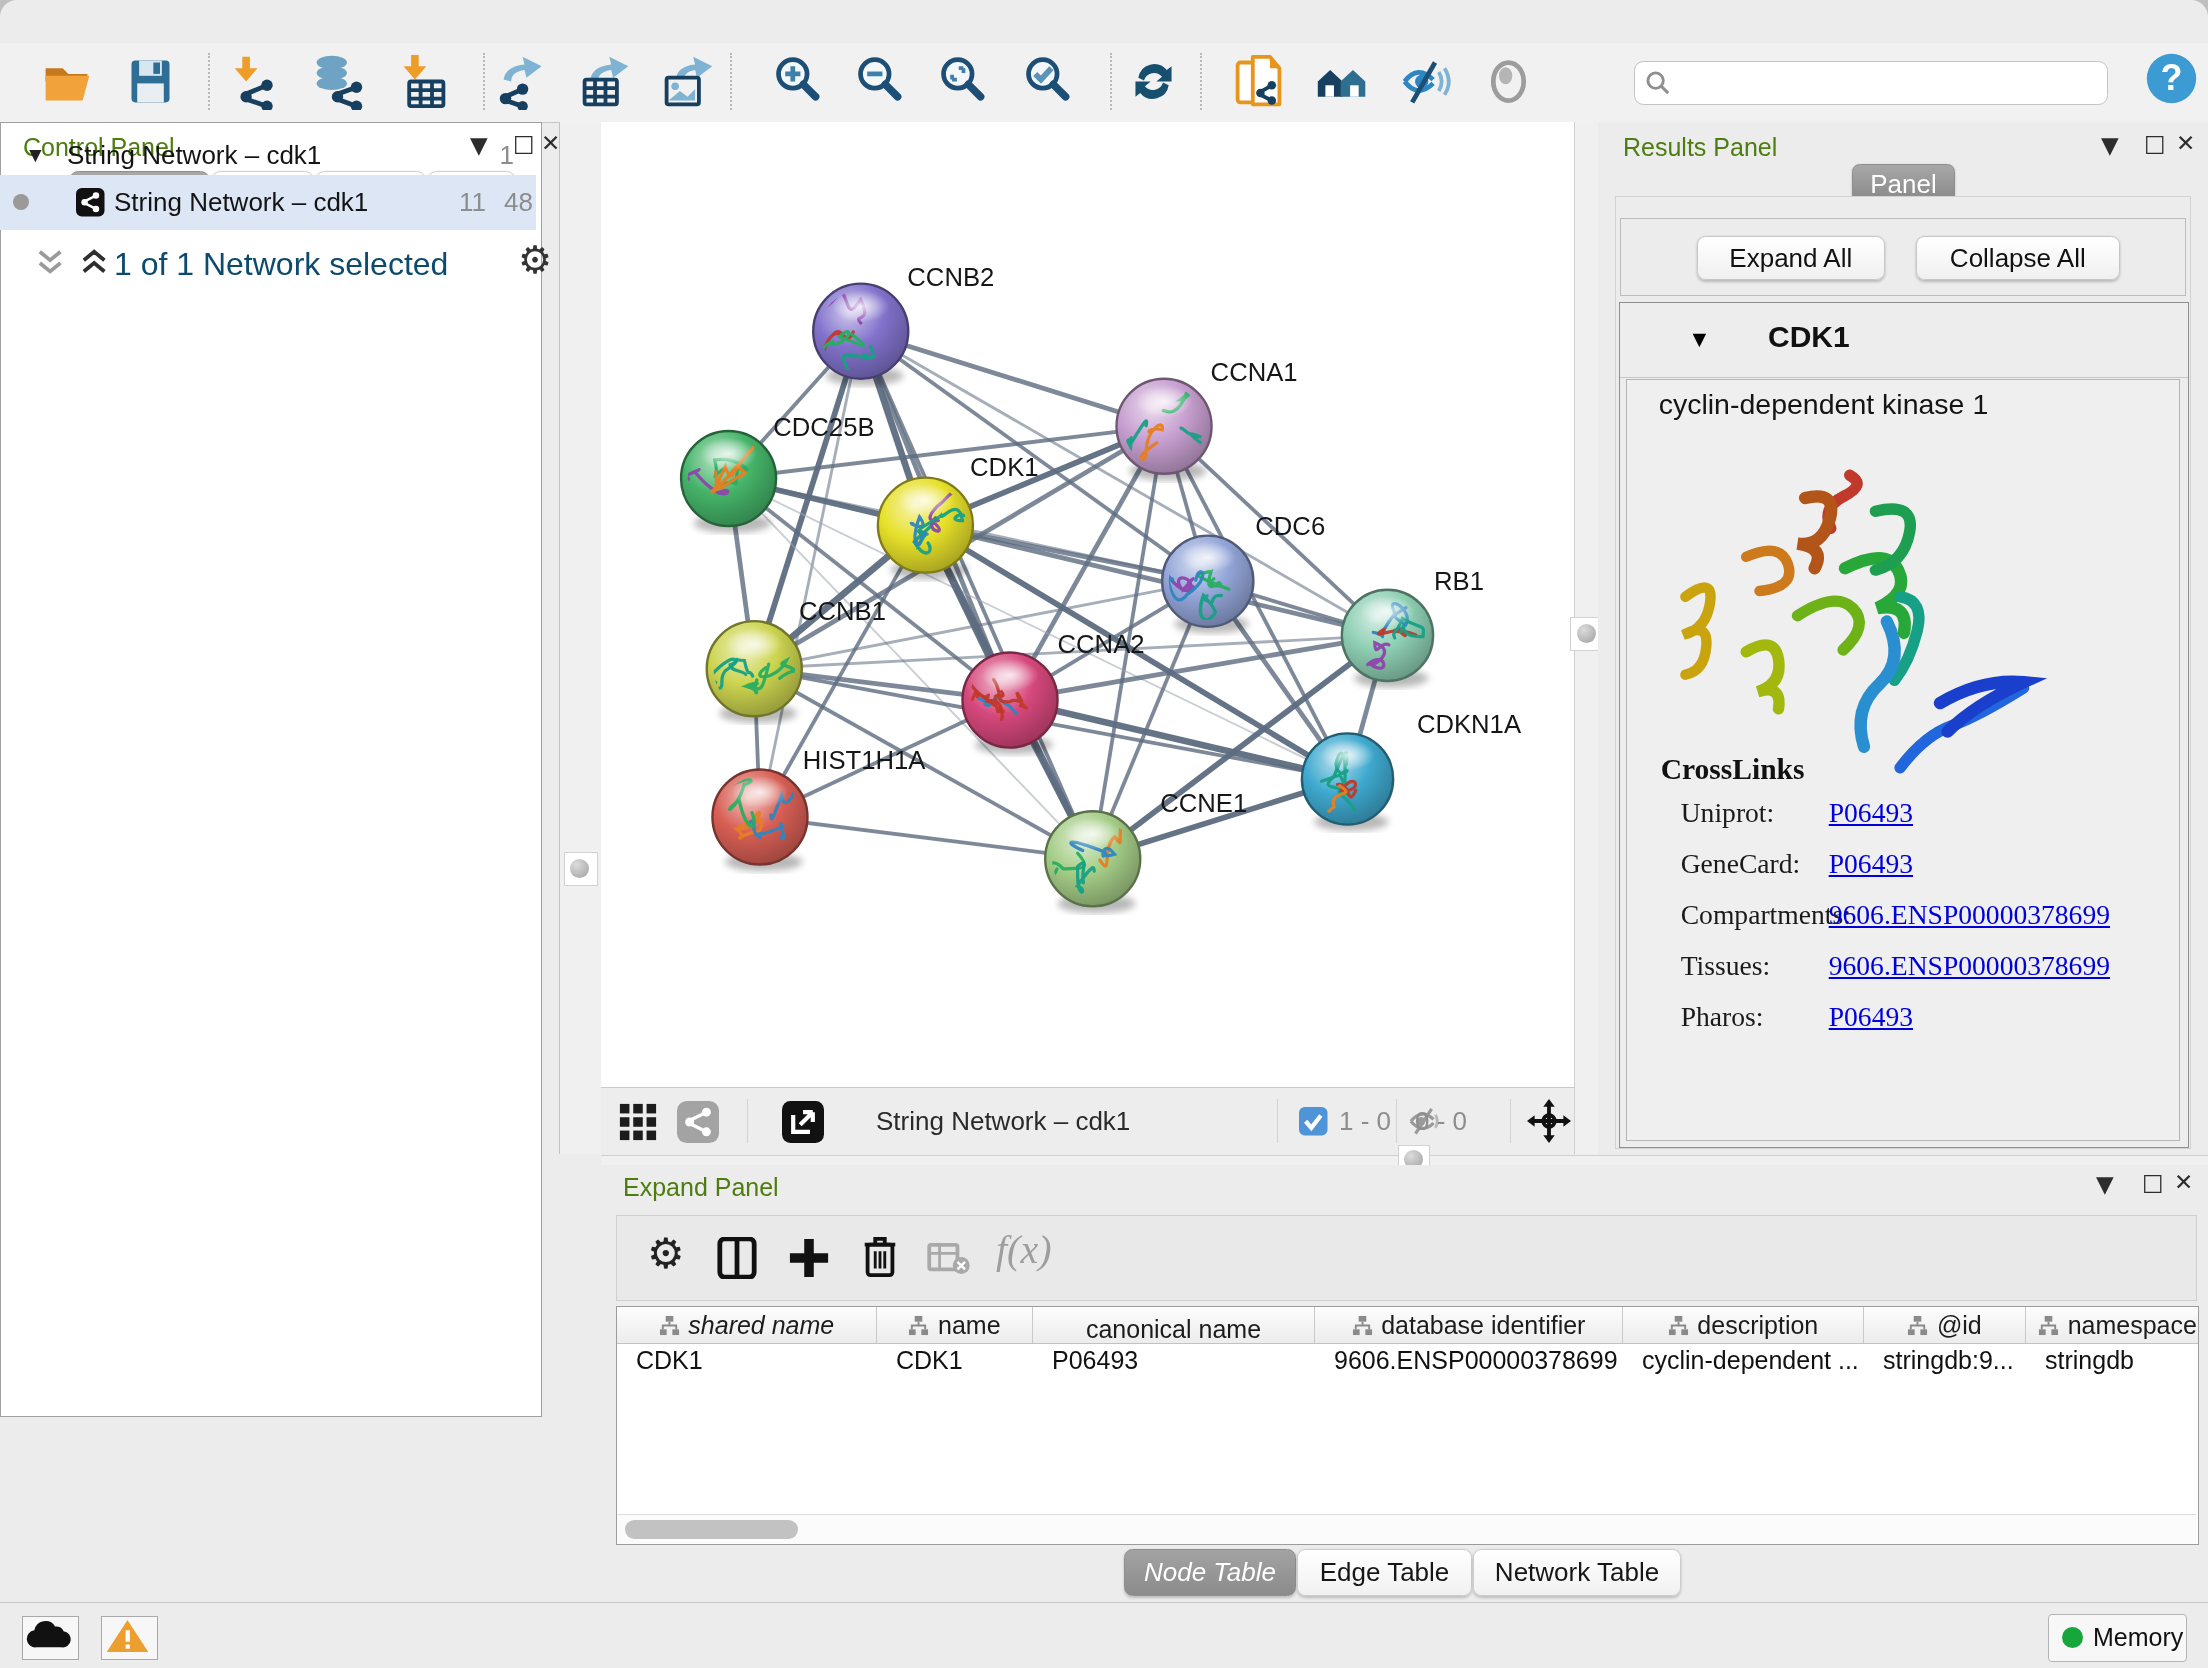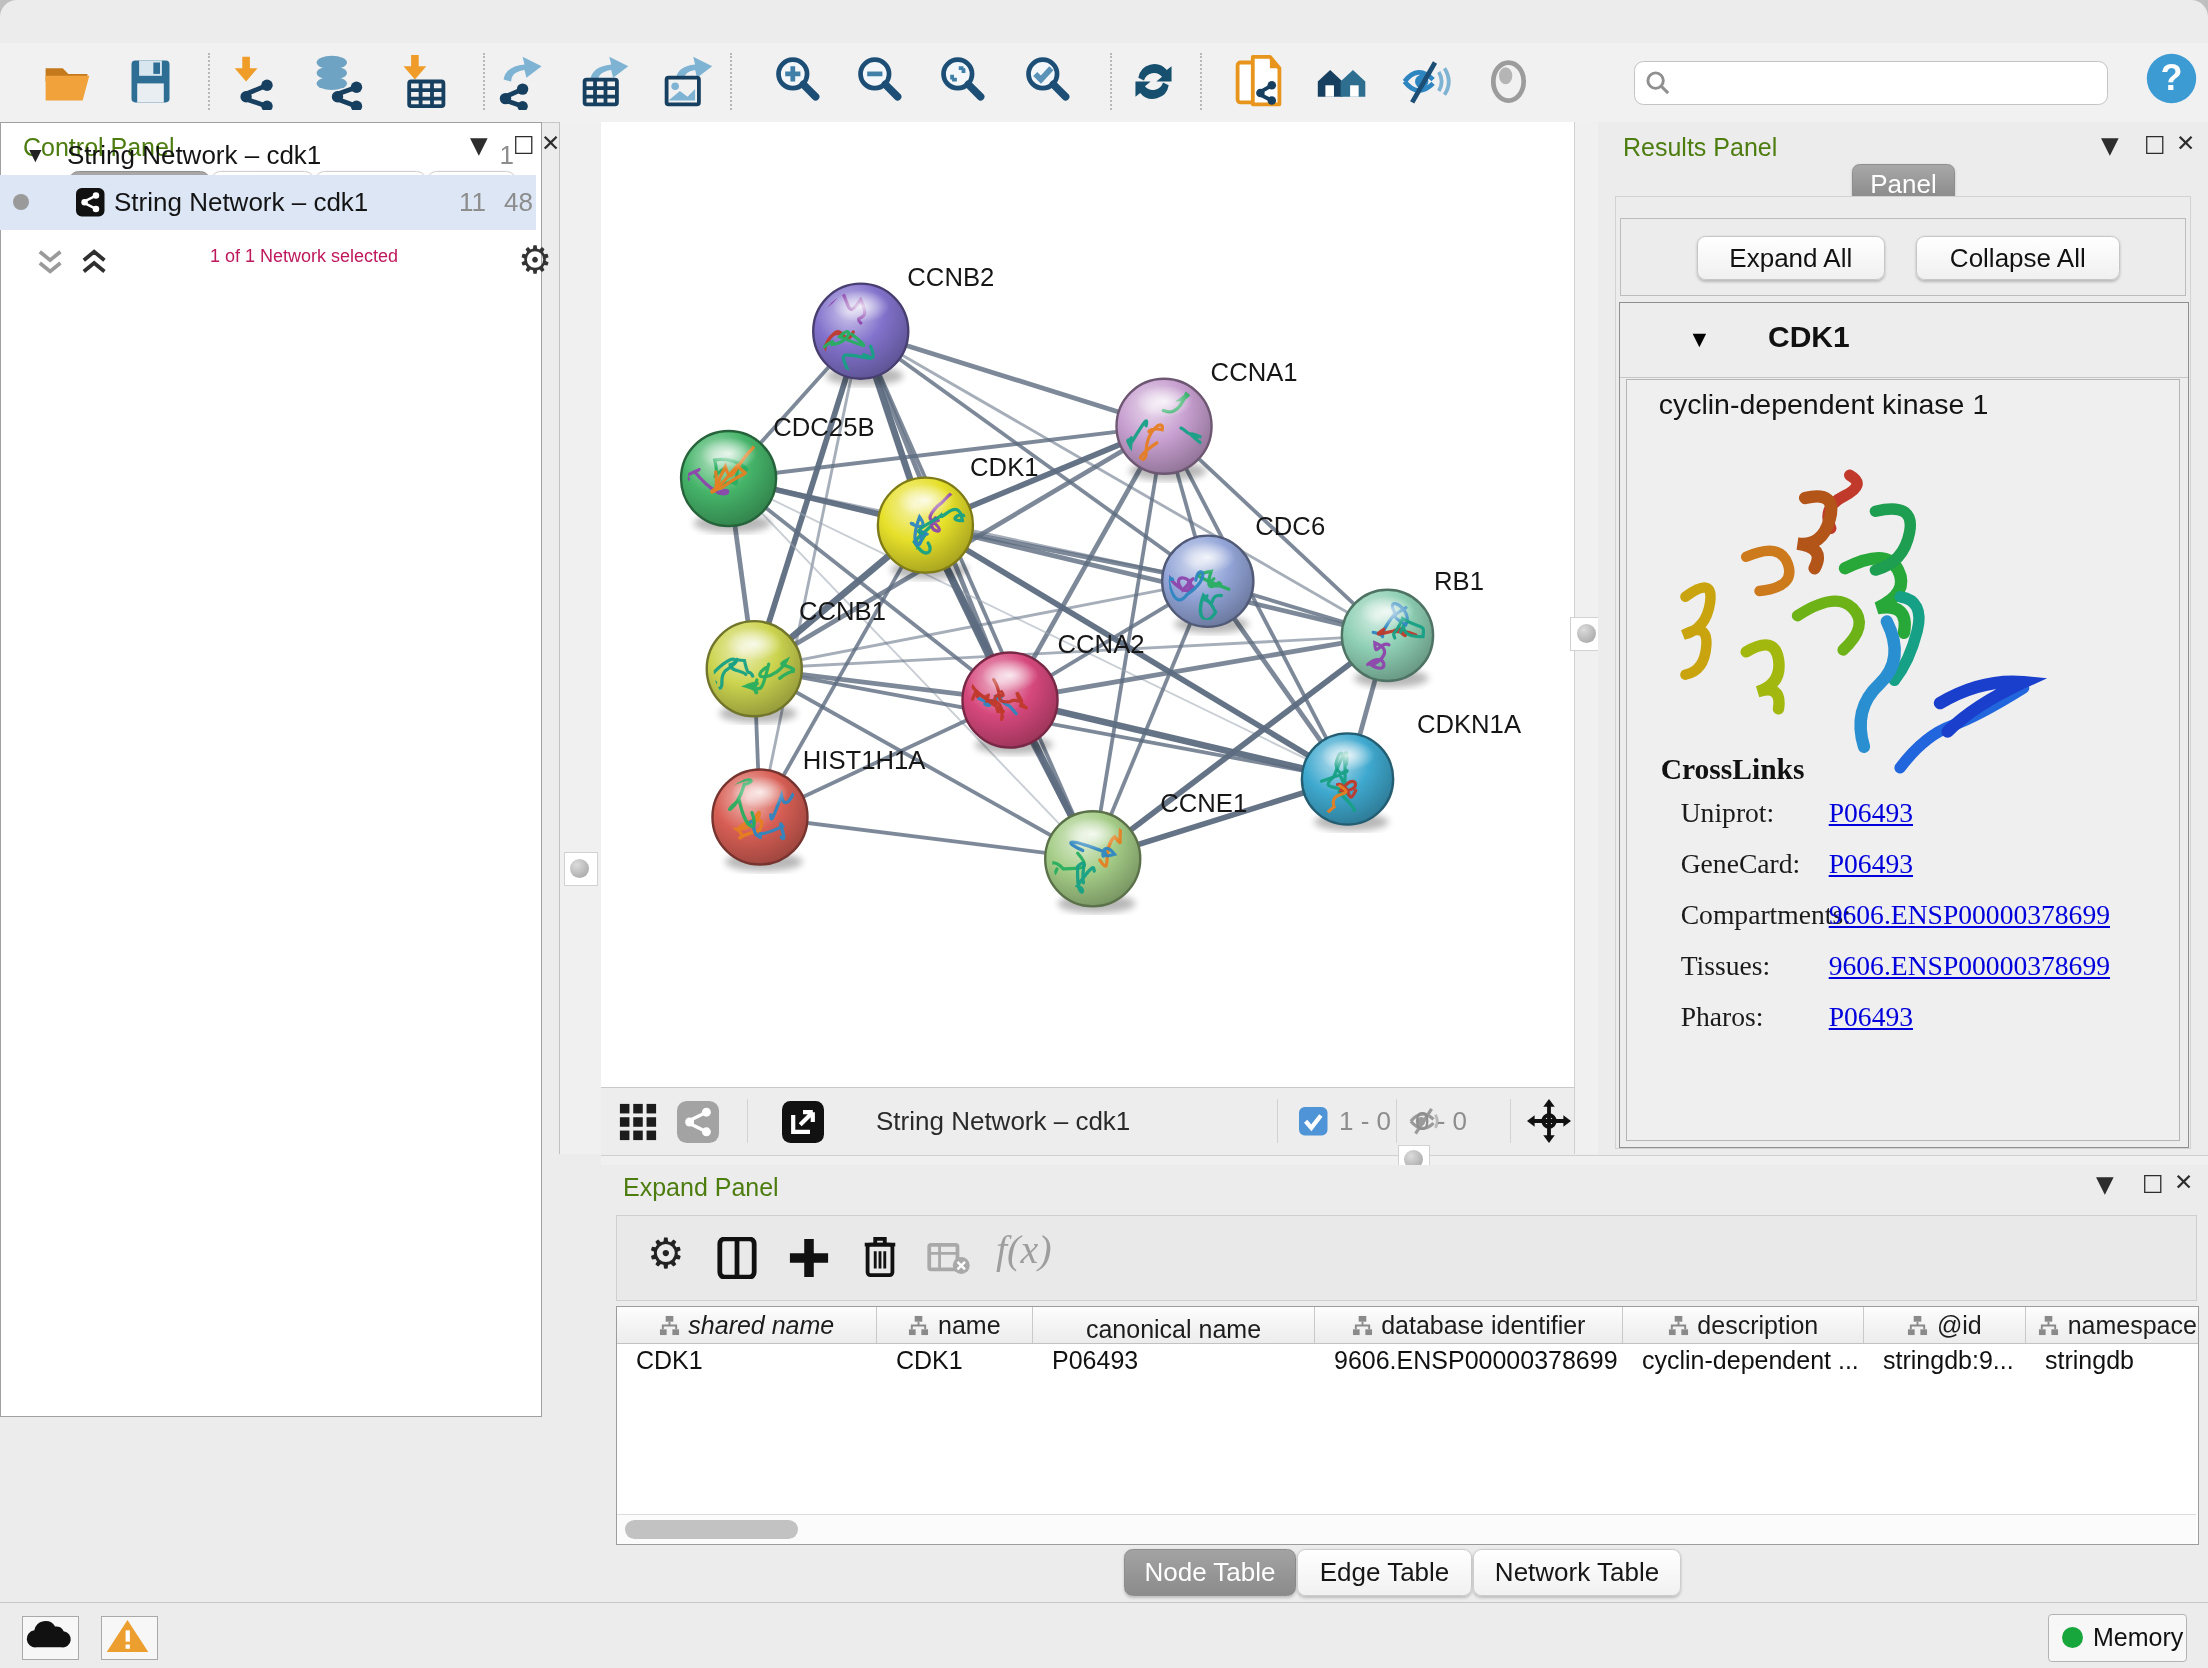--- a/index.html
+++ b/index.html
@@ -63,21 +63,21 @@
          background:linear-gradient(#fdfdfd,#ececec);border-bottom:1px solid #c2c2c2;}
   .th{position:absolute;top:0;height:36px;border-right:1px solid #c9c9c9;display:flex;align-items:center;
       justify-content:center;gap:8.6px;font-size:25px;color:#1c1c1c;box-sizing:border-box;}
   .td{position:absolute;top:36px;height:35px;line-height:35px;font-size:25px;color:#111;
       padding-left:19px;box-sizing:border-box;white-space:nowrap;overflow:hidden;}
   .hscroll{position:absolute;left:0;top:207px;width:1579px;height:28.5px;background:#fbfbfb;border-top:1px solid #dcdcdc;}
   .hthumb{position:absolute;left:7.6px;top:4.8px;width:173px;height:19px;border-radius:9.5px;background:#c2c2c2;}
   .btab{position:absolute;top:1549px;height:45px;line-height:45px;text-align:center;font-size:26px;color:#161616;
         background:linear-gradient(#ffffff,#f1f1f1);border:1px solid #cdcdcd;border-radius:8.6px;
         box-shadow:0 1.9px 2.9px rgba(0,0,0,.2);cursor:pointer;}
-  .btab.sel{background:linear-gradient(#a3a3a3,#8b8b8b);color:#fff;border-color:#8e8e8e;}
+  .btab.sel{background:linear-gradient(#a3a3a3,#8b8b8b);color:#fff;border-color:#8e8e8e;font-style:italic;}
   
   .statusbar{left:0;top:1602px;width:2208px;height:67px;background:#ececec;border-top:1.9px solid #c6c6c6;}
   .sqbtn{position:absolute;width:55px;height:42px;background:#f7f7f7;border:1.9px solid #a9a9a9;cursor:pointer;}
   .membtn{position:absolute;left:2048px;top:10.5px;width:137px;height:46px;background:#f7f7f7;border:1px solid #b3b3b3;
           border-radius:3.8px;cursor:pointer;font-size:25px;color:#111;}
   .memdot{position:absolute;left:13.3px;top:12.4px;width:21px;height:21px;border-radius:50%;background:#17a63c;}
   text{font-family:"Liberation Sans",sans-serif;}
 </style>
 </head>
 <body>
@@ -262,21 +262,21 @@
     <div class="tab" style="left:211px;top:49px;width:101px">Style</div>
     <div class="tab" style="left:315px;top:49px;width:109px">Select</div>
     <div class="tab" style="left:427px;top:49px;width:87px">Sets</div>
 
     <svg class="abs" style="left:34px;top:126px" width="36" height="30" viewBox="0 0 38 32">
         <path d="M6 4l11 9 11-9M6 16l11 9 11-9" fill="none" stroke="#9a9a9a" stroke-width="4"></path>
       </svg>
     <svg class="abs" style="left:78px;top:126px" width="36" height="30" viewBox="0 0 38 32">
         <path d="M6 13l11-9 11 9M6 25l11-9 11 9" fill="none" stroke="#2f2f2f" stroke-width="4"></path>
       </svg>
-    <div class="abs" style="left:114px;top:124px;width:380px;text-align:center;font-size:18px;color:#be185d">1 of 1 Network selected</div>
+    <div class="abs" style="left:114px;top:124px;width:380px;text-align:left;font-size:32px;color:#0c4a6e">1 of 1 Network selected</div>
     <span class="abs" style="left:518px;top:116px;font-size:38px;color:#333;font-family:'DejaVu Sans',sans-serif">⚙</span>
 
     <div class="treebox">
       <div class="trow" style="top:13.3px;height:40px;line-height:40px">
         <span style="position:absolute;left:25px;font-size:21px;color:#222">▼</span>
         <span style="position:absolute;left:67px">String Network – cdk1</span>
         <span class="badge" style="left:457px;width:57px">1</span>
       </div>
       <div class="trow" style="top:53px;height:55px;line-height:55px;background:#dce6f5">
         <span style="position:absolute;left:13.3px;top:19px;width:16px;height:16px;border-radius:50%;background:#9a9a9a"></span>

